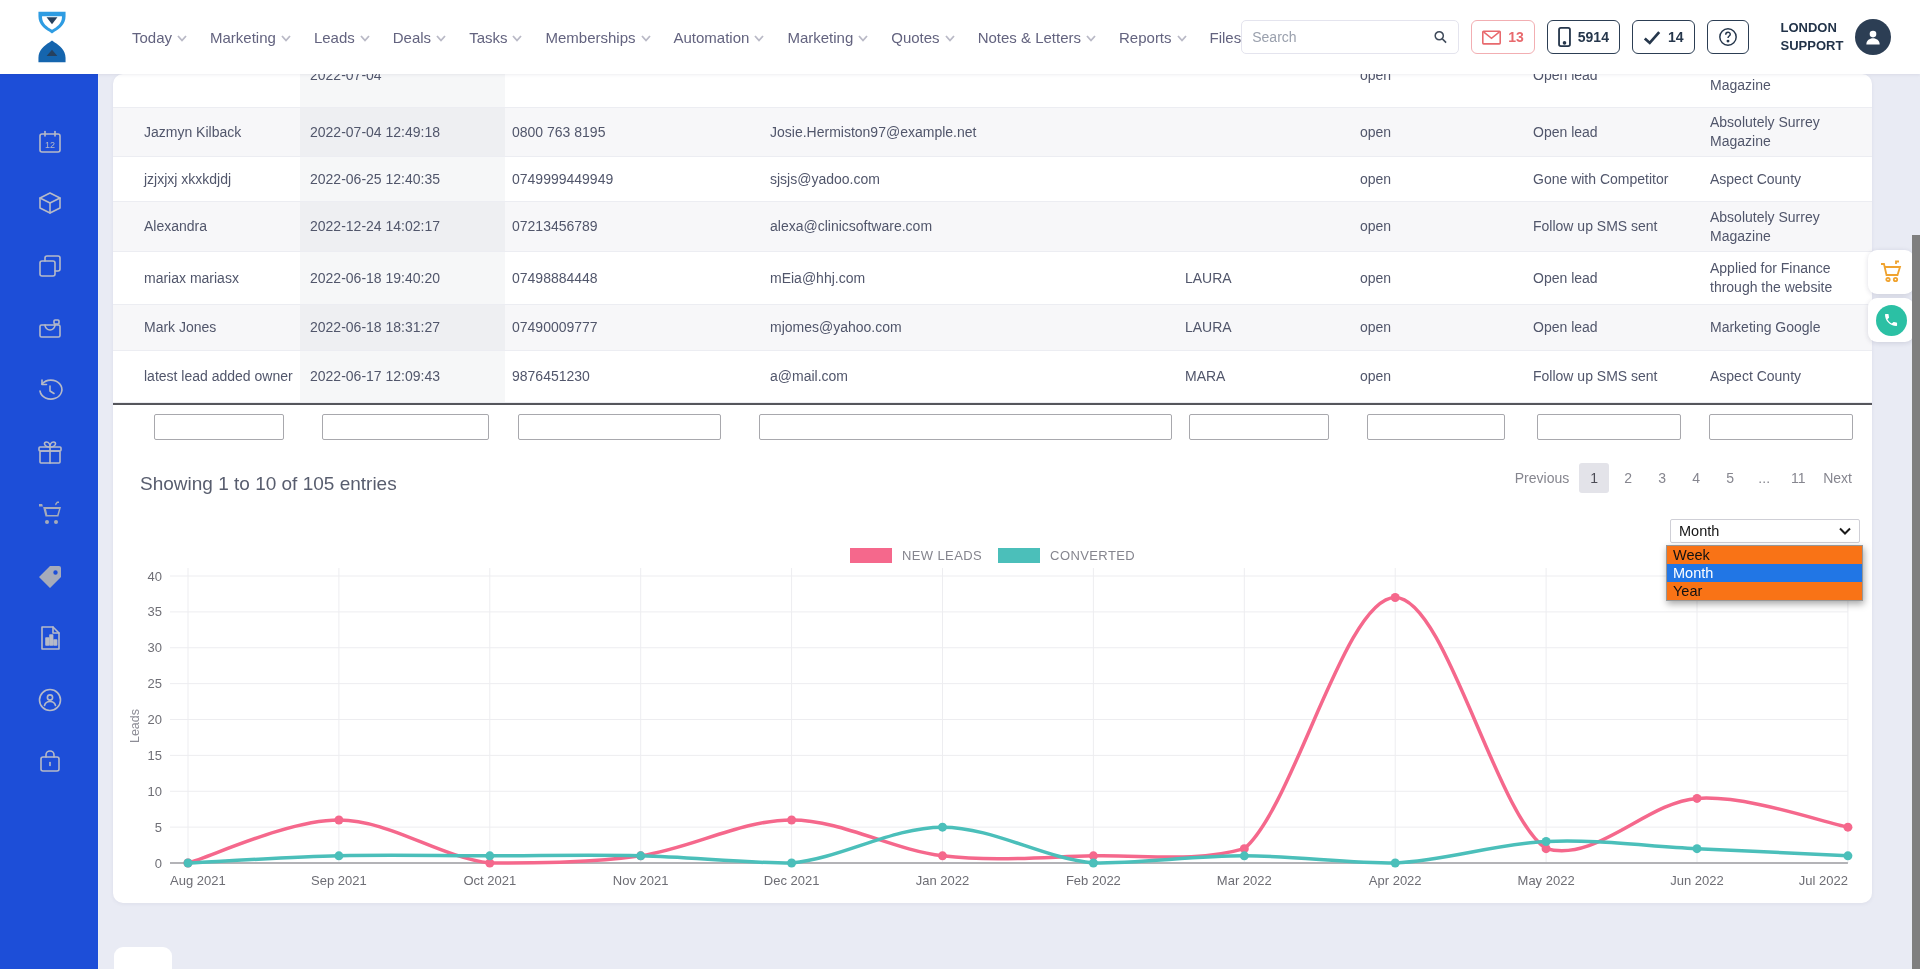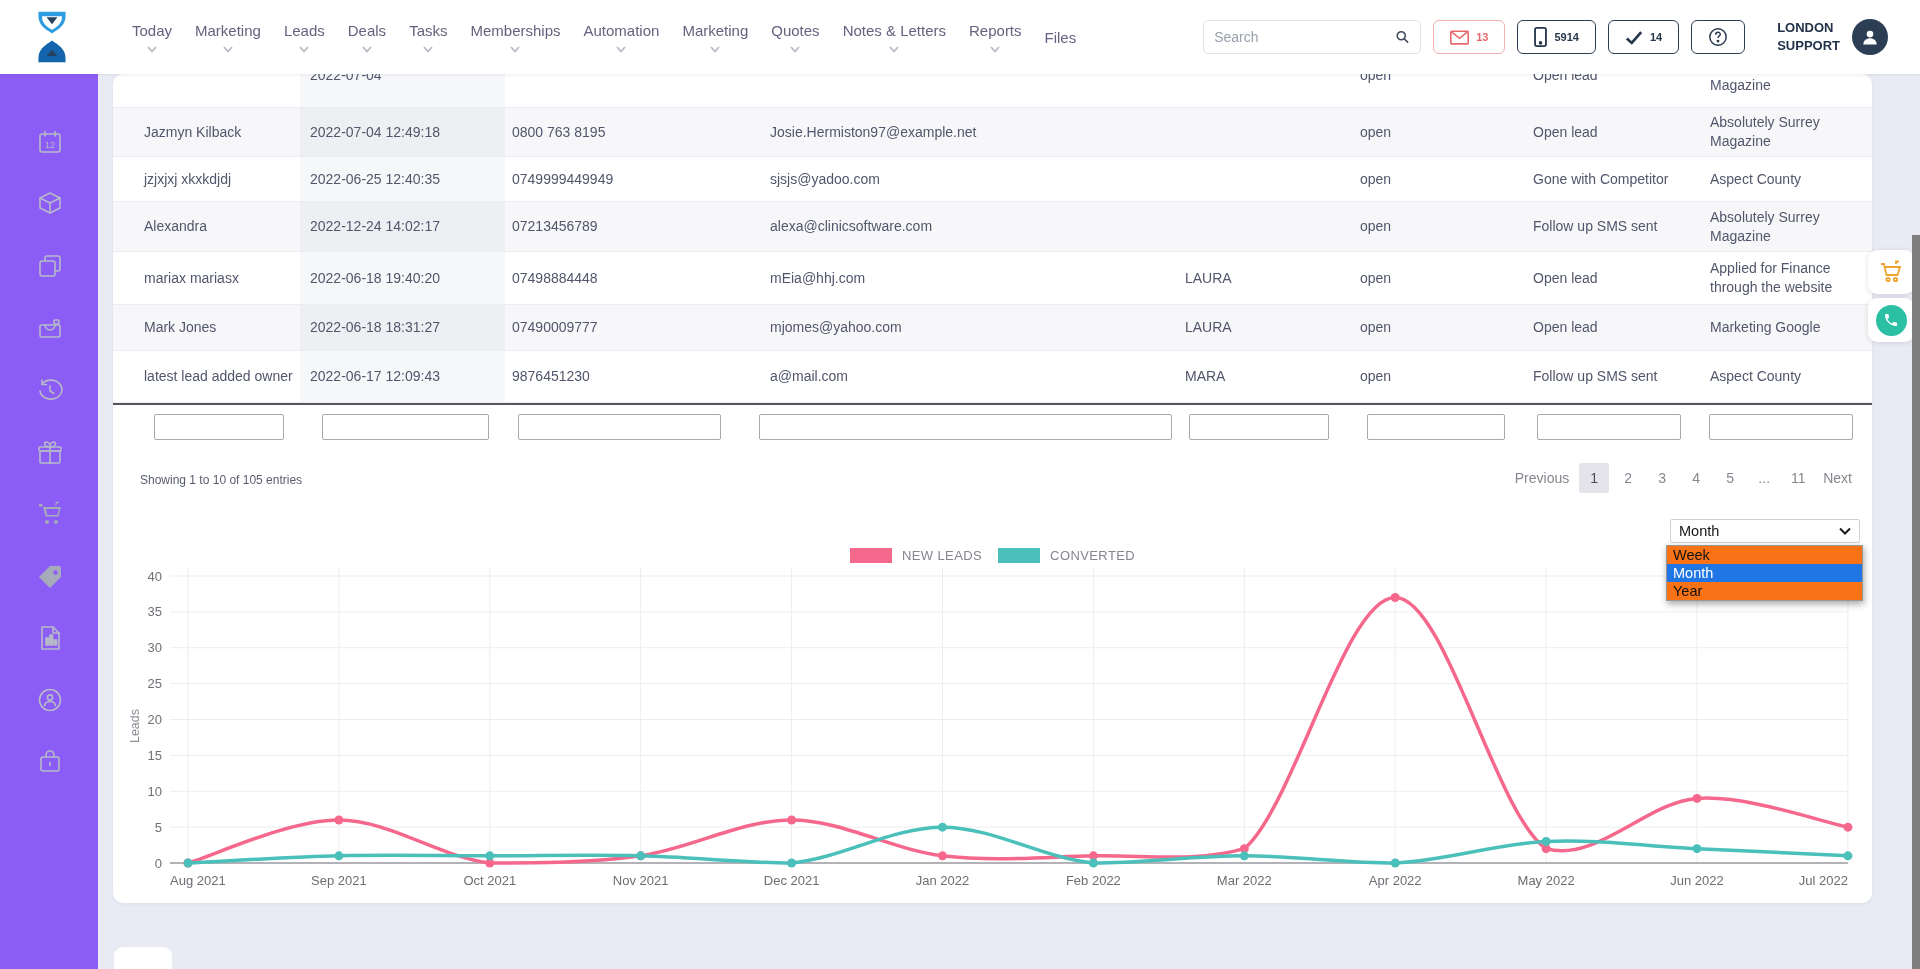--- a/index.html
+++ b/index.html
@@ -4,35 +4,35 @@
 <style>
   * { margin:0; padding:0; box-sizing:border-box; }
   html,body { width:1920px; height:969px; overflow:hidden; }
   body { background:#e9ebf4; font-family:"Liberation Sans", sans-serif; position:relative; }
 
   
   .topbar { position:absolute; left:0; top:0; width:1920px; height:74px; background:#fff;
             box-shadow:0 1px 3px rgba(40,40,80,.08); display:flex; align-items:center; z-index:30; }
   .logo { margin-left:30px; width:44px; height:56px; flex:0 0 auto; }
   .nav { display:flex; align-items:center; margin-left:58px; gap:23px; }
-  .nav-item { display:flex; align-items:center; gap:5px; color:#63637f; font-size:15px; cursor:pointer; white-space:nowrap;flex-direction:column; }
+  .nav-item { display:flex; align-items:center; gap:5px; color:#63637f; font-size:15px; cursor:pointer; white-space:nowrap; }
   .nav-item svg { margin-top:2px; }
   .top-right { margin-left:auto; display:flex; align-items:center; margin-right:32px; gap:12px; }
   .searchbox { width:218px; height:34px; border:1px solid #e4e4ee; border-radius:5px; display:flex; align-items:center; padding:0 10px; }
   .searchbox input { border:none; outline:none; flex:1; font-size:14px; color:#444; font-family:"Liberation Sans",sans-serif; }
   .searchbox input::placeholder { color:#9aa0ad; }
-  .badge { height:34px; border-radius:6px; display:flex; align-items:center; gap:7px; padding:0 16px;
-           font-size:11px; font-weight:bold; }
+  .badge { height:34px; border-radius:6px; display:flex; align-items:center; gap:7px; padding:0 10px;
+           font-size:14px; font-weight:bold; }
   .badge.mail { border:1px solid #f2aeb2; color:#e8696d; }
   .badge.dark { border:1px solid #2c3e54; color:#26374c; }
   .user-name { font-size:13px; font-weight:bold; color:#223349; line-height:1.35; margin-left:20px; }
   .avatar { width:36px; height:36px; border-radius:50%; background:#2c3e54; display:flex; align-items:center; justify-content:center; }
 
   
-  .sidebar { position:absolute; left:0; top:74px; width:99px; height:895px; background:#8b5cf6;
+  .sidebar { position:absolute; left:0; top:74px; width:99px; height:895px; background:#1d4ed8;
              border-right:1px solid #eceef5; z-index:10; }
   .side-icon { position:absolute; left:36px; width:28px; height:28px; cursor:pointer; }
 
   
   .card { position:absolute; left:113px; top:74px; width:1759px; height:829px; background:#fff;
           border-radius:10px; overflow:hidden; box-shadow:0 1px 4px rgba(40,40,80,.06); z-index:5; }
 
   
   .t-row { position:relative; width:100%; border-bottom:1px solid #ecedf2; overflow:hidden; }
   .t-row.stripe { background:#f7f7f9; }
@@ -40,21 +40,21 @@
             font-size:14px; color:#51566b; line-height:19px; }
   .datecol-band { position:absolute; left:187px; width:205px; top:0; bottom:0; background:rgba(100,105,130,.055); }
   .t-row.clipped .t-cell { transform:translateY(-15px); }
   .t-sep { width:100%; height:2px; background:#55565c; }
 
   
   .filt { position:absolute; top:340px; height:26px; border:1px solid #a8a8ad; border-radius:2px;
           background:#fff; outline:none; padding:0 6px; font-size:13px; font-family:"Liberation Sans",sans-serif; }
 
   
-  .pg-info { position:absolute; left:27px; top:399px; font-size:12px; color:#585d6e; }
+  .pg-info { position:absolute; left:27px; top:399px; font-size:19px; color:#585d6e; }
   .pager { position:absolute; right:14px; top:389px; display:flex; align-items:center; gap:4px; }
   .pg-item { min-width:30px; height:30px; display:flex; align-items:center; justify-content:center;
              font-size:14px; color:#86868f; cursor:pointer; padding:0 6px; border-radius:3px; }
   .pg-item.active { background:#e3e3e9; color:#4b4b55; }
 
   
   .period-select { position:absolute; left:1557px; top:445px; width:190px; height:24px; background:#fff;
                    border:1px solid #cfcfd6; border-radius:2px; display:flex; align-items:center;
                    padding:0 8px; font-size:14.5px; color:#151515; cursor:pointer; z-index:8; }
   .period-select svg { margin-left:auto; }

